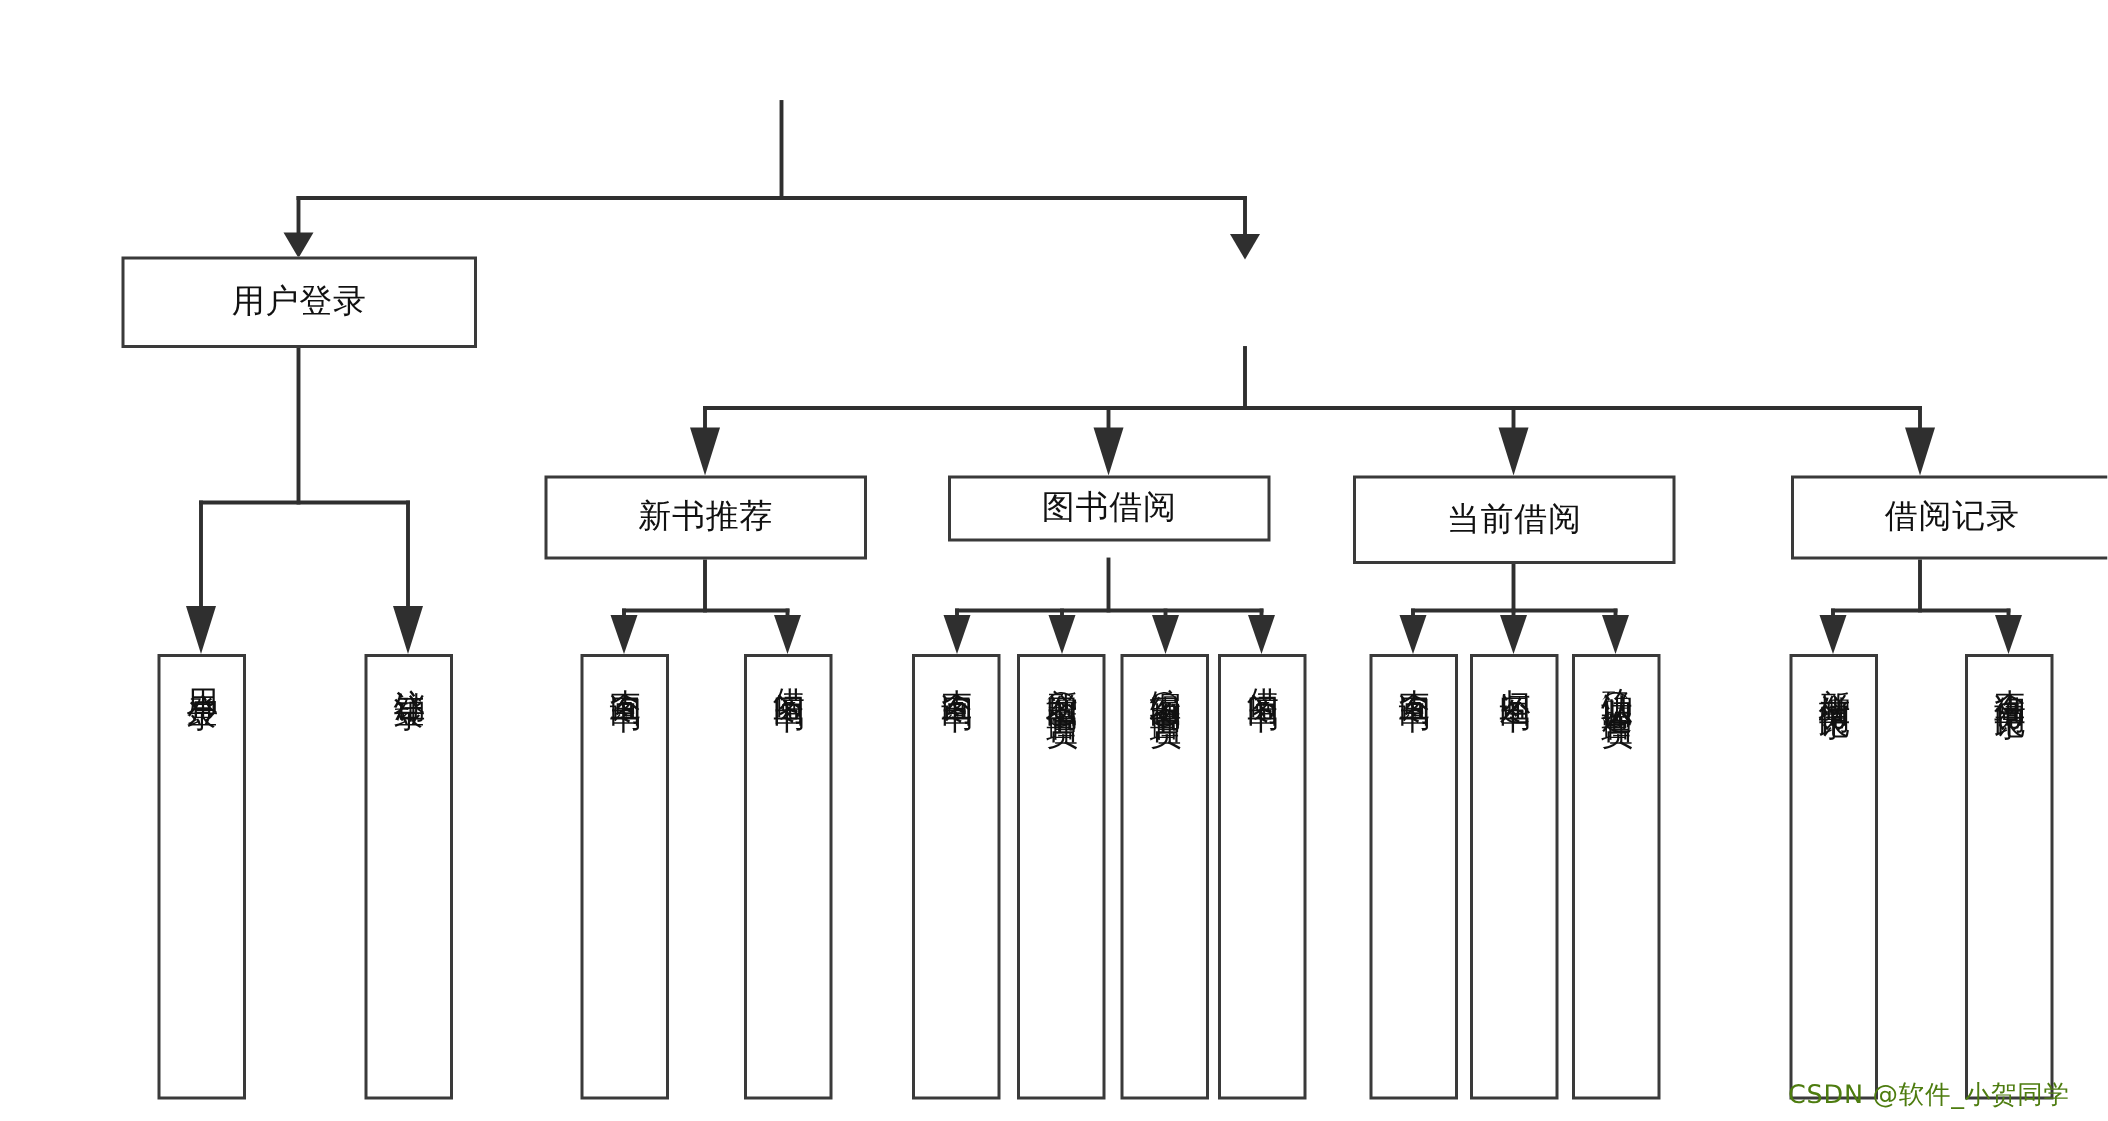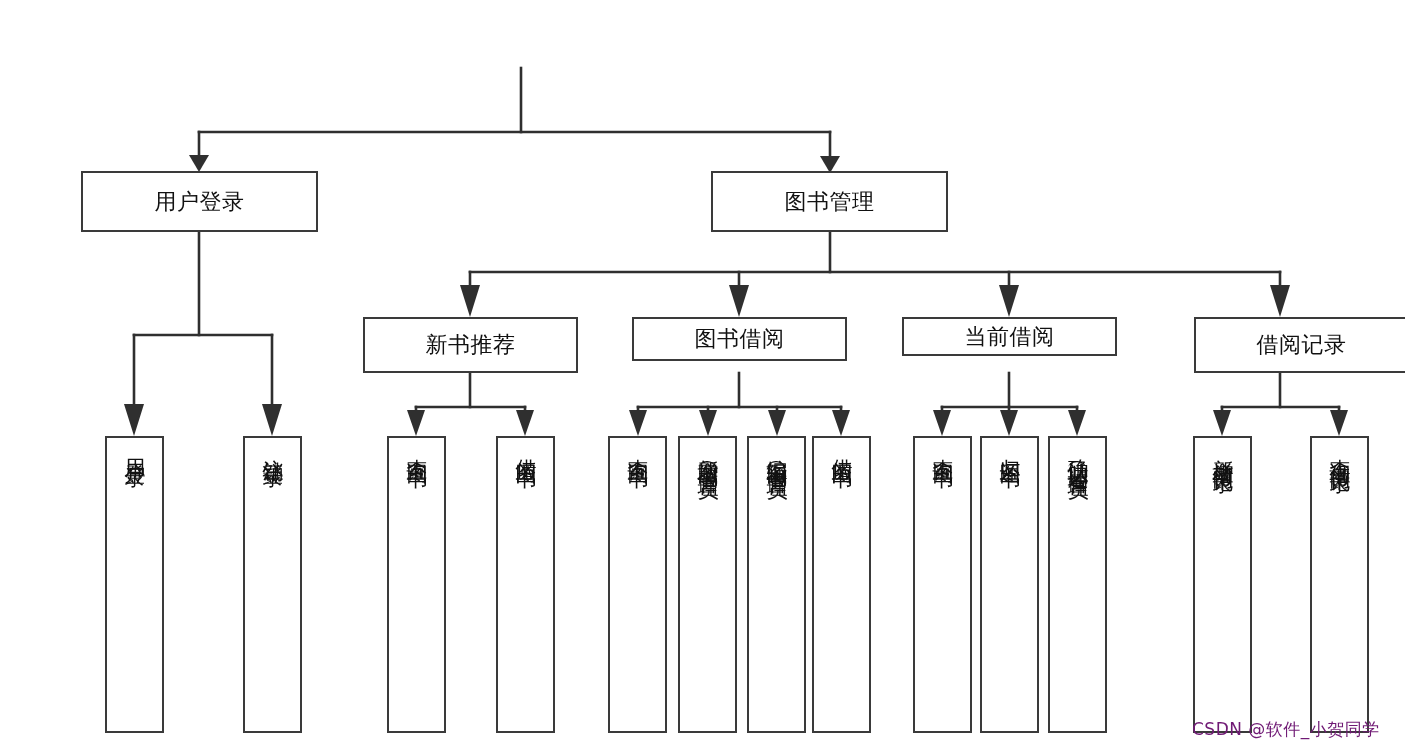--- a/index.html
+++ b/index.html
@@ -61,21 +61,21 @@
     writing-mode: vertical-rl;
     text-orientation: upright;
     font-size: 21px;
     line-height: 1.0;
     letter-spacing: 3px;
     white-space: nowrap;
   }
   .watermark {
     position: absolute;
     font-size: 17px;
-    color: #701a75;
+    color: #4d7c0f;
     white-space: nowrap;
     letter-spacing: 0.5px;
     user-select: none;
   }
 </style>
 </head>
 <body>
 
 <div id="canvas">
 
@@ -155,33 +155,30 @@
       <polygon points="1213,410 1231,410 1222,436"></polygon>
       <polygon points="1330,410 1348,410 1339,436"></polygon>
     </g>
   </svg>
 
 
   <div class="node h" style="left:81px; top:171px; width:237px; height:61px;">
     <span class="label">用户登录</span>
   </div>
 
-  <div class="node h" style="left:711px; top:171px; width:237px; height:61px;">
-    <span class="label">图书管理</span>
-  </div>
 
   <div class="node h" style="left:363px; top:317px; width:215px; height:56px;">
     <span class="label">新书推荐</span>
   </div>
 
   <div class="node h" style="left:632px; top:317px; width:215px; height:44px;">
     <span class="label">图书借阅</span>
   </div>
 
-  <div class="node h" style="left:902px; top:317px; width:215px; height:39px;">
+  <div class="node h" style="left:902px; top:317px; width:215px; height:59px;">
     <span class="label">当前借阅</span>
   </div>
 
   <div class="node h" style="left:1172px; top:317px; width:215px; height:56px;margin-left:22px;">
     <span class="label">借阅记录</span>
   </div>
 
   <div class="node v" style="left:105px; top:436px; width:59px; height:297px;">
     <span class="label">用户登录</span>
   </div>

